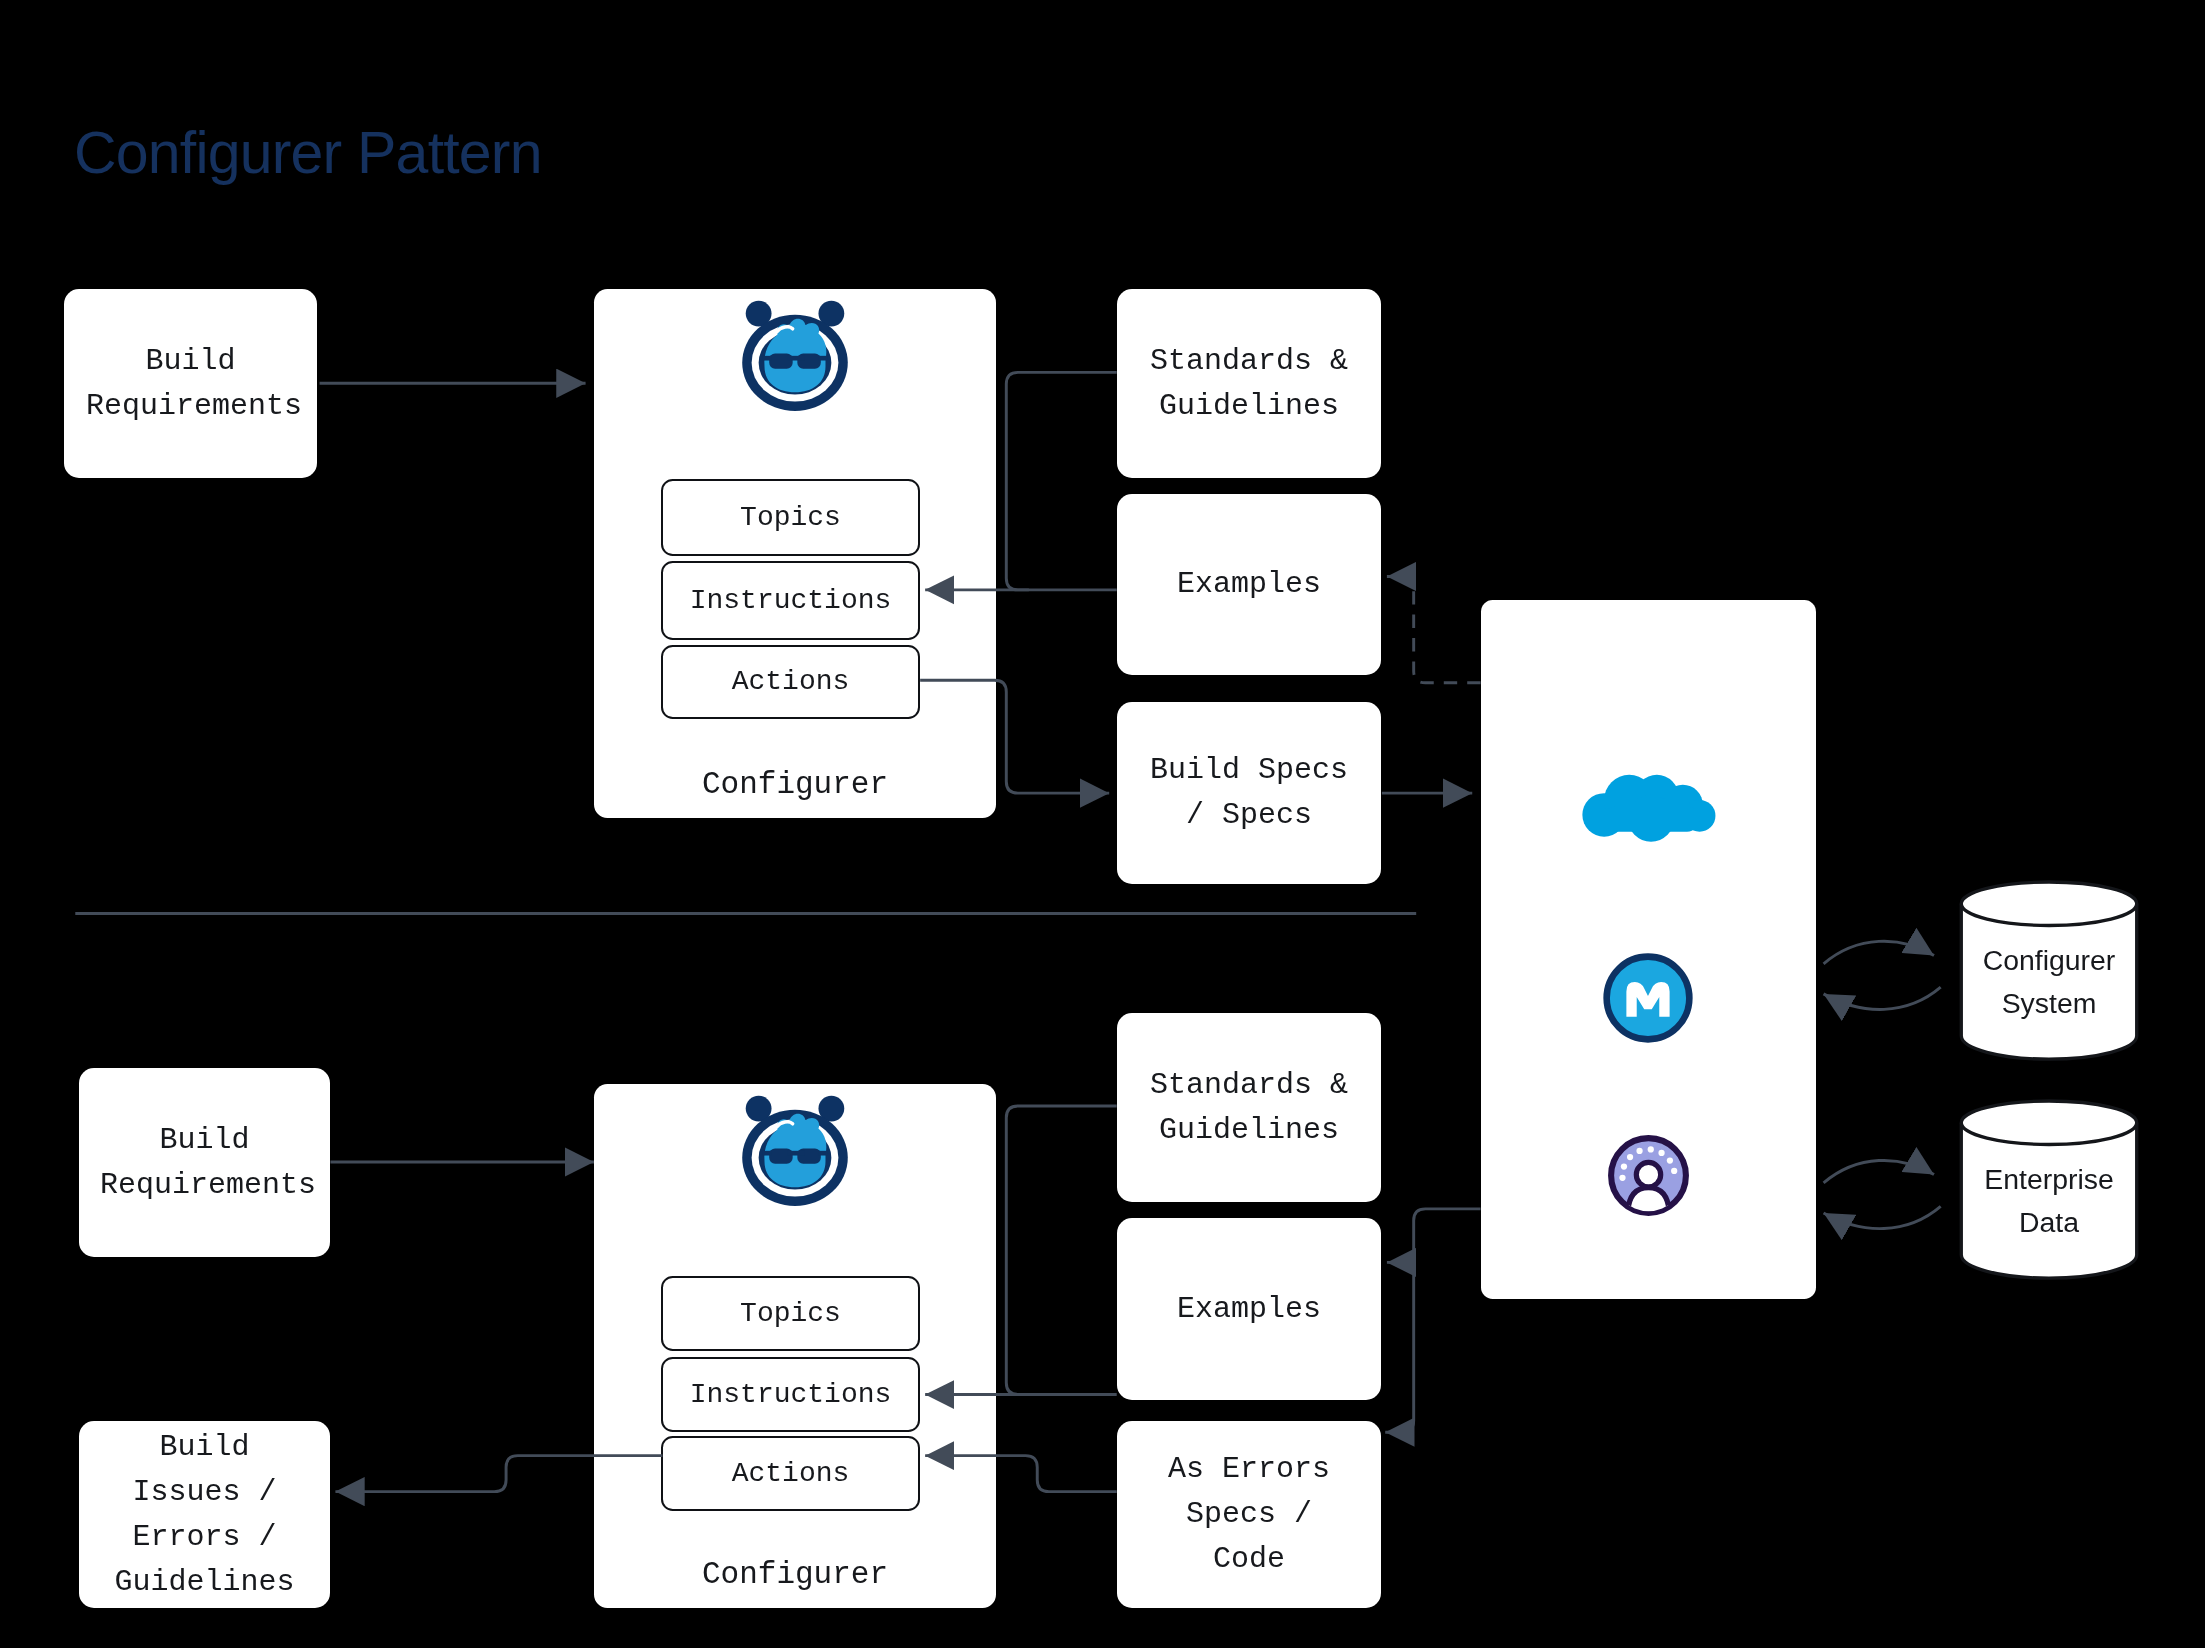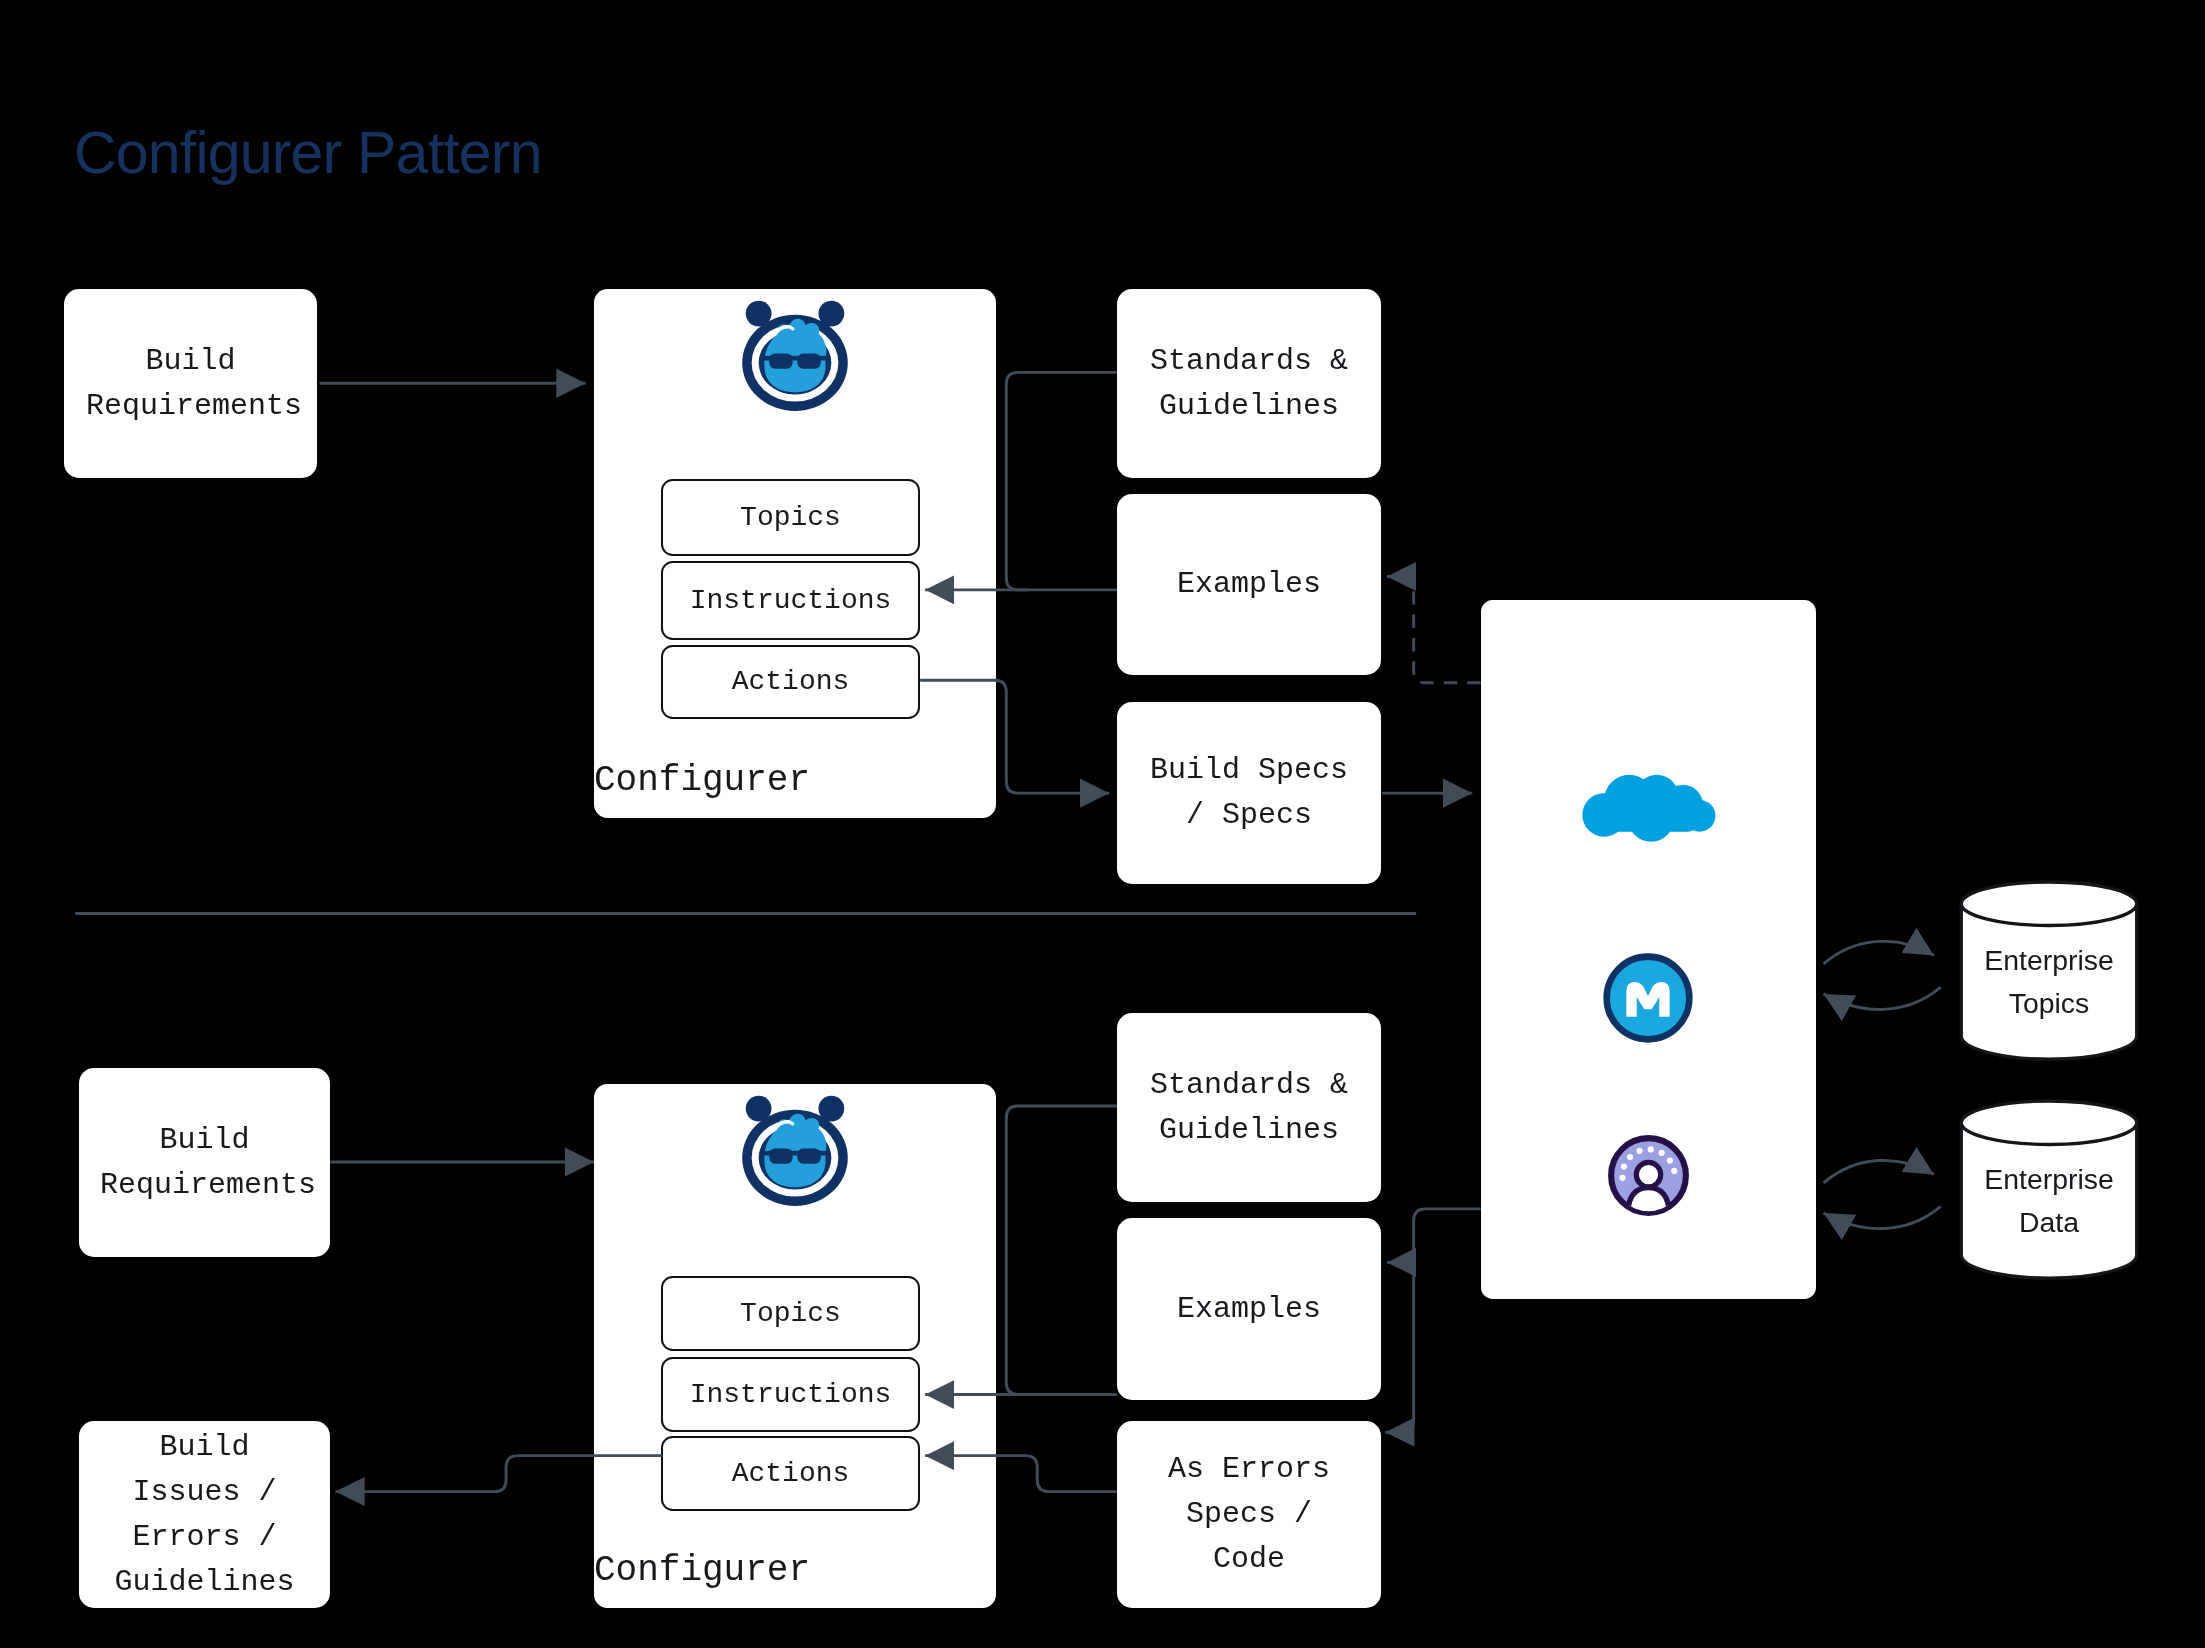--- a/index.html
+++ b/index.html
@@ -25,21 +25,21 @@
   }
   .node .lbl{display:block;}
   .configurer{border-radius:13.4px;}
   .innerbox{
     position:absolute;left:67px;width:259px;background:#fff;
     border:2.5px solid #0f1115;border-radius:11.7px;
     display:flex;align-items:center;justify-content:center;
     font-size:28px;color:var(--ink);box-sizing:border-box;
   }
   .conf-caption{
-    position:absolute;bottom:10px;left:0;width:100%;text-align:left;font-size:36px;
+    position:absolute;bottom:10px;left:0;width:100%;text-align:center;font-size:31px;
   }
   .mascot{position:absolute;top:6.7px;left:50%;transform:translateX(-50%);}
   .target-label{
     position:absolute;top:18.4px;left:0;width:100%;text-align:center;
     font-size:30px;line-height:1.5;
   }
   .ticon{position:absolute;}
   .cyl{position:absolute;}
   .cyl .cyl-text{
     position:absolute;left:0;top:0;width:100%;height:100%;
@@ -175,21 +175,21 @@
     </svg>
   </span>
 </div>
 
 <div class="cyl" style="left:1956px;top:877px;width:186px;height:188px;">
   <svg width="186" height="188" viewBox="0 0 222 225">
     <path d="M6,32 L6,190 A105,28 0 0 0 216,190 L216,32" fill="#ffffff" stroke="#14161a" stroke-width="4"></path>
     <ellipse cx="111" cy="32" rx="105" ry="26" fill="#ffffff" stroke="#14161a" stroke-width="4"></ellipse>
   </svg>
   <div class="cyl-text">
-    <span class="lbl" style="max-width:151px;">Enterprise Topics</span>
+    <span class="lbl" style="max-width:151px;">Configurer System</span>
   </div>
 </div>
 <div class="cyl" style="left:1956px;top:1096px;width:186px;height:188px;">
   <svg width="186" height="188" viewBox="0 0 222 225">
     <path d="M6,32 L6,190 A105,28 0 0 0 216,190 L216,32" fill="#ffffff" stroke="#14161a" stroke-width="4"></path>
     <ellipse cx="111" cy="32" rx="105" ry="26" fill="#ffffff" stroke="#14161a" stroke-width="4"></ellipse>
   </svg>
   <div class="cyl-text">
     <span class="lbl" style="max-width:151px;">Enterprise Data</span>
   </div>

